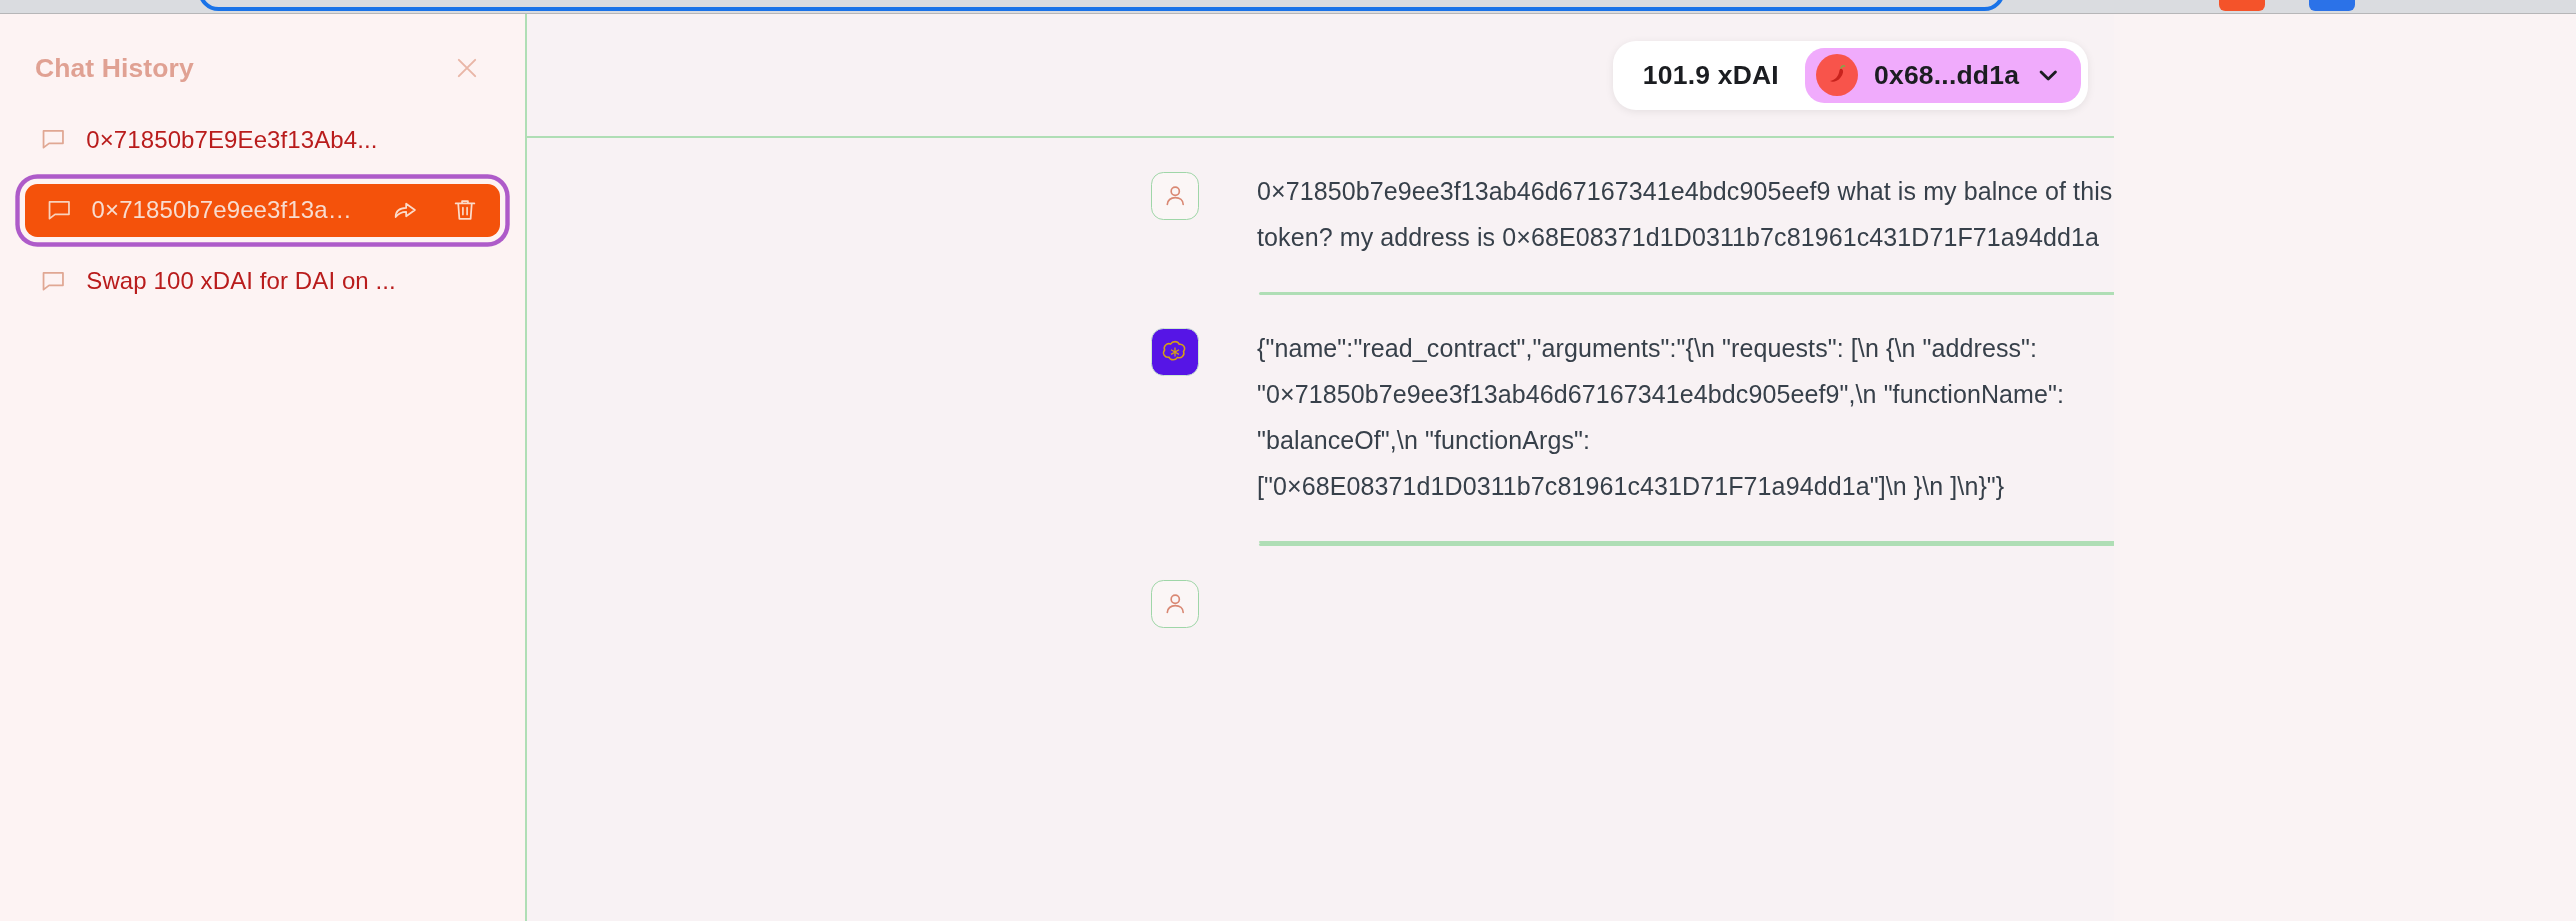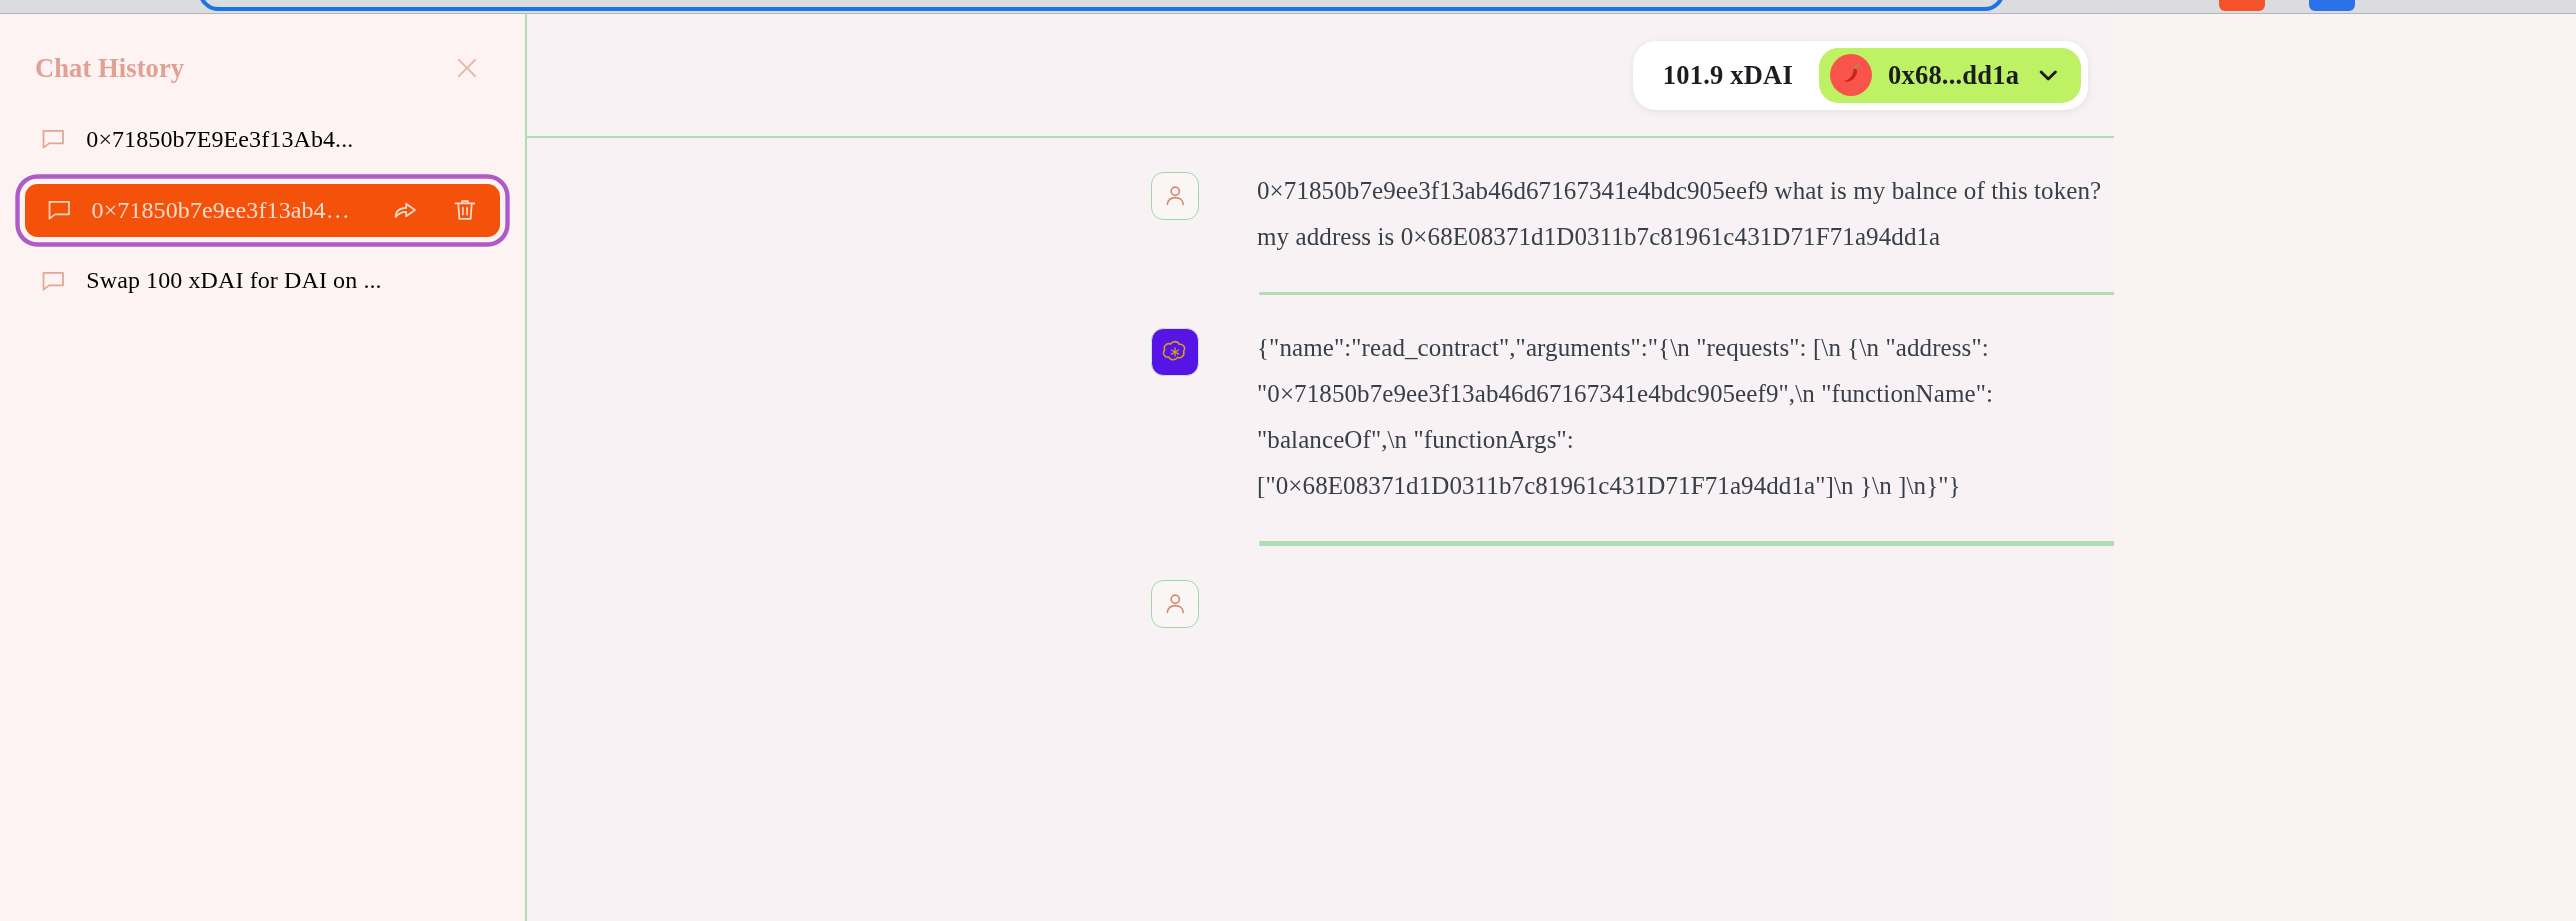--- a/index.html
+++ b/index.html
@@ -44,21 +44,20 @@
   .ext-chip.blue   { left: 2309px; background: #2B72E8; }
 
   
   .app {
     position: absolute;
     top: 14px; left: 0;
     width: 2114px;
     height: 907px;
     display: flex;
     background: #FAF3F4;
-    font-family: Liberation Serif, serif;
   }
 
   
   .sidebar {
     width: 527px;
     flex: 0 0 527px;
     height: 100%;
     background: #FDF3F3;
     border-right: 2.7px solid #AFDEB5;
     padding: 0;
@@ -98,21 +97,21 @@
     height: 53px;
     padding: 0 21px;
     border-radius: 12.4px;
     cursor: pointer;
     position: relative;
     margin-bottom: 17.7px;
   }
   .chat-item .bubble-ico { flex: 0 0 auto; display:block; }
   .chat-item .chat-label {
     font-size: 24px;
-    color: #000000;
+    color: #b91c1c;
     white-space: nowrap;
     overflow: hidden;
     text-overflow: ellipsis;
     letter-spacing: 0.1px;
   }
   .chat-item.selected {
     background: #F4520B;
     box-shadow: 0 0 0 5.3px #FDF3F3, 0 0 0 9.7px #AE5BC9;
     margin-left: 5.3px;
     margin-right: 5.3px;
@@ -161,21 +160,21 @@
     font-size: 26.5px;
     font-weight: 700;
     color: #1B1D21;
     margin-right: 26.5px;
     letter-spacing: 0.2px;
   }
   .wallet-account {
     display: flex;
     align-items: center;
     gap: 16px;
-    background: #bef264;
+    background: #f0abfc;
     border-radius: 19.4px;
     height: 55px;
     padding: 0 19.4px 0 10.6px;
     cursor: pointer;
   }
   .avatar-chili {
     width: 42px; height: 42px;
     border-radius: 50%;
     background: #F8544B;
     display: flex; align-items: center; justify-content: center;

